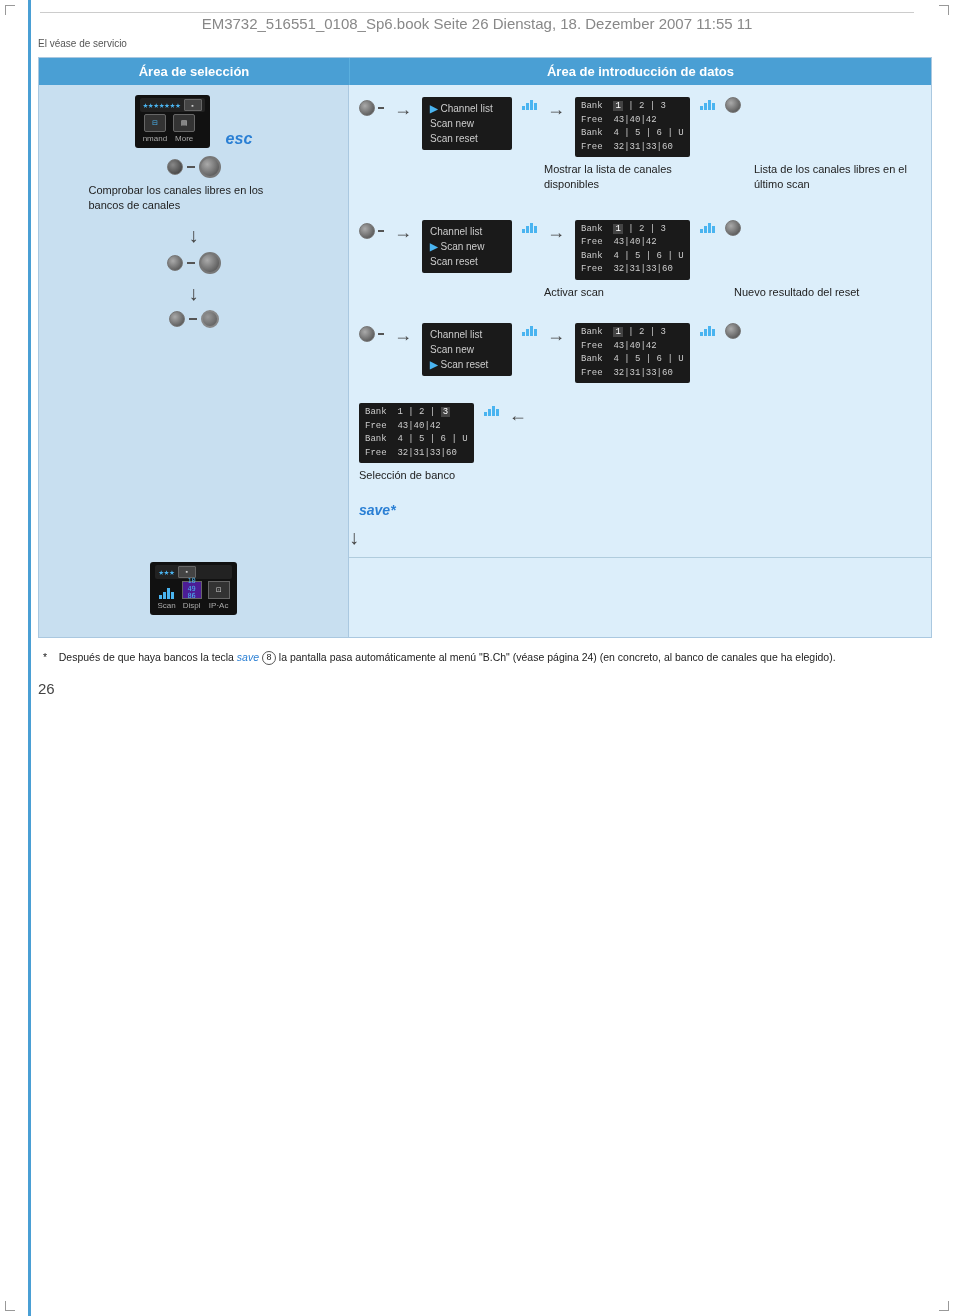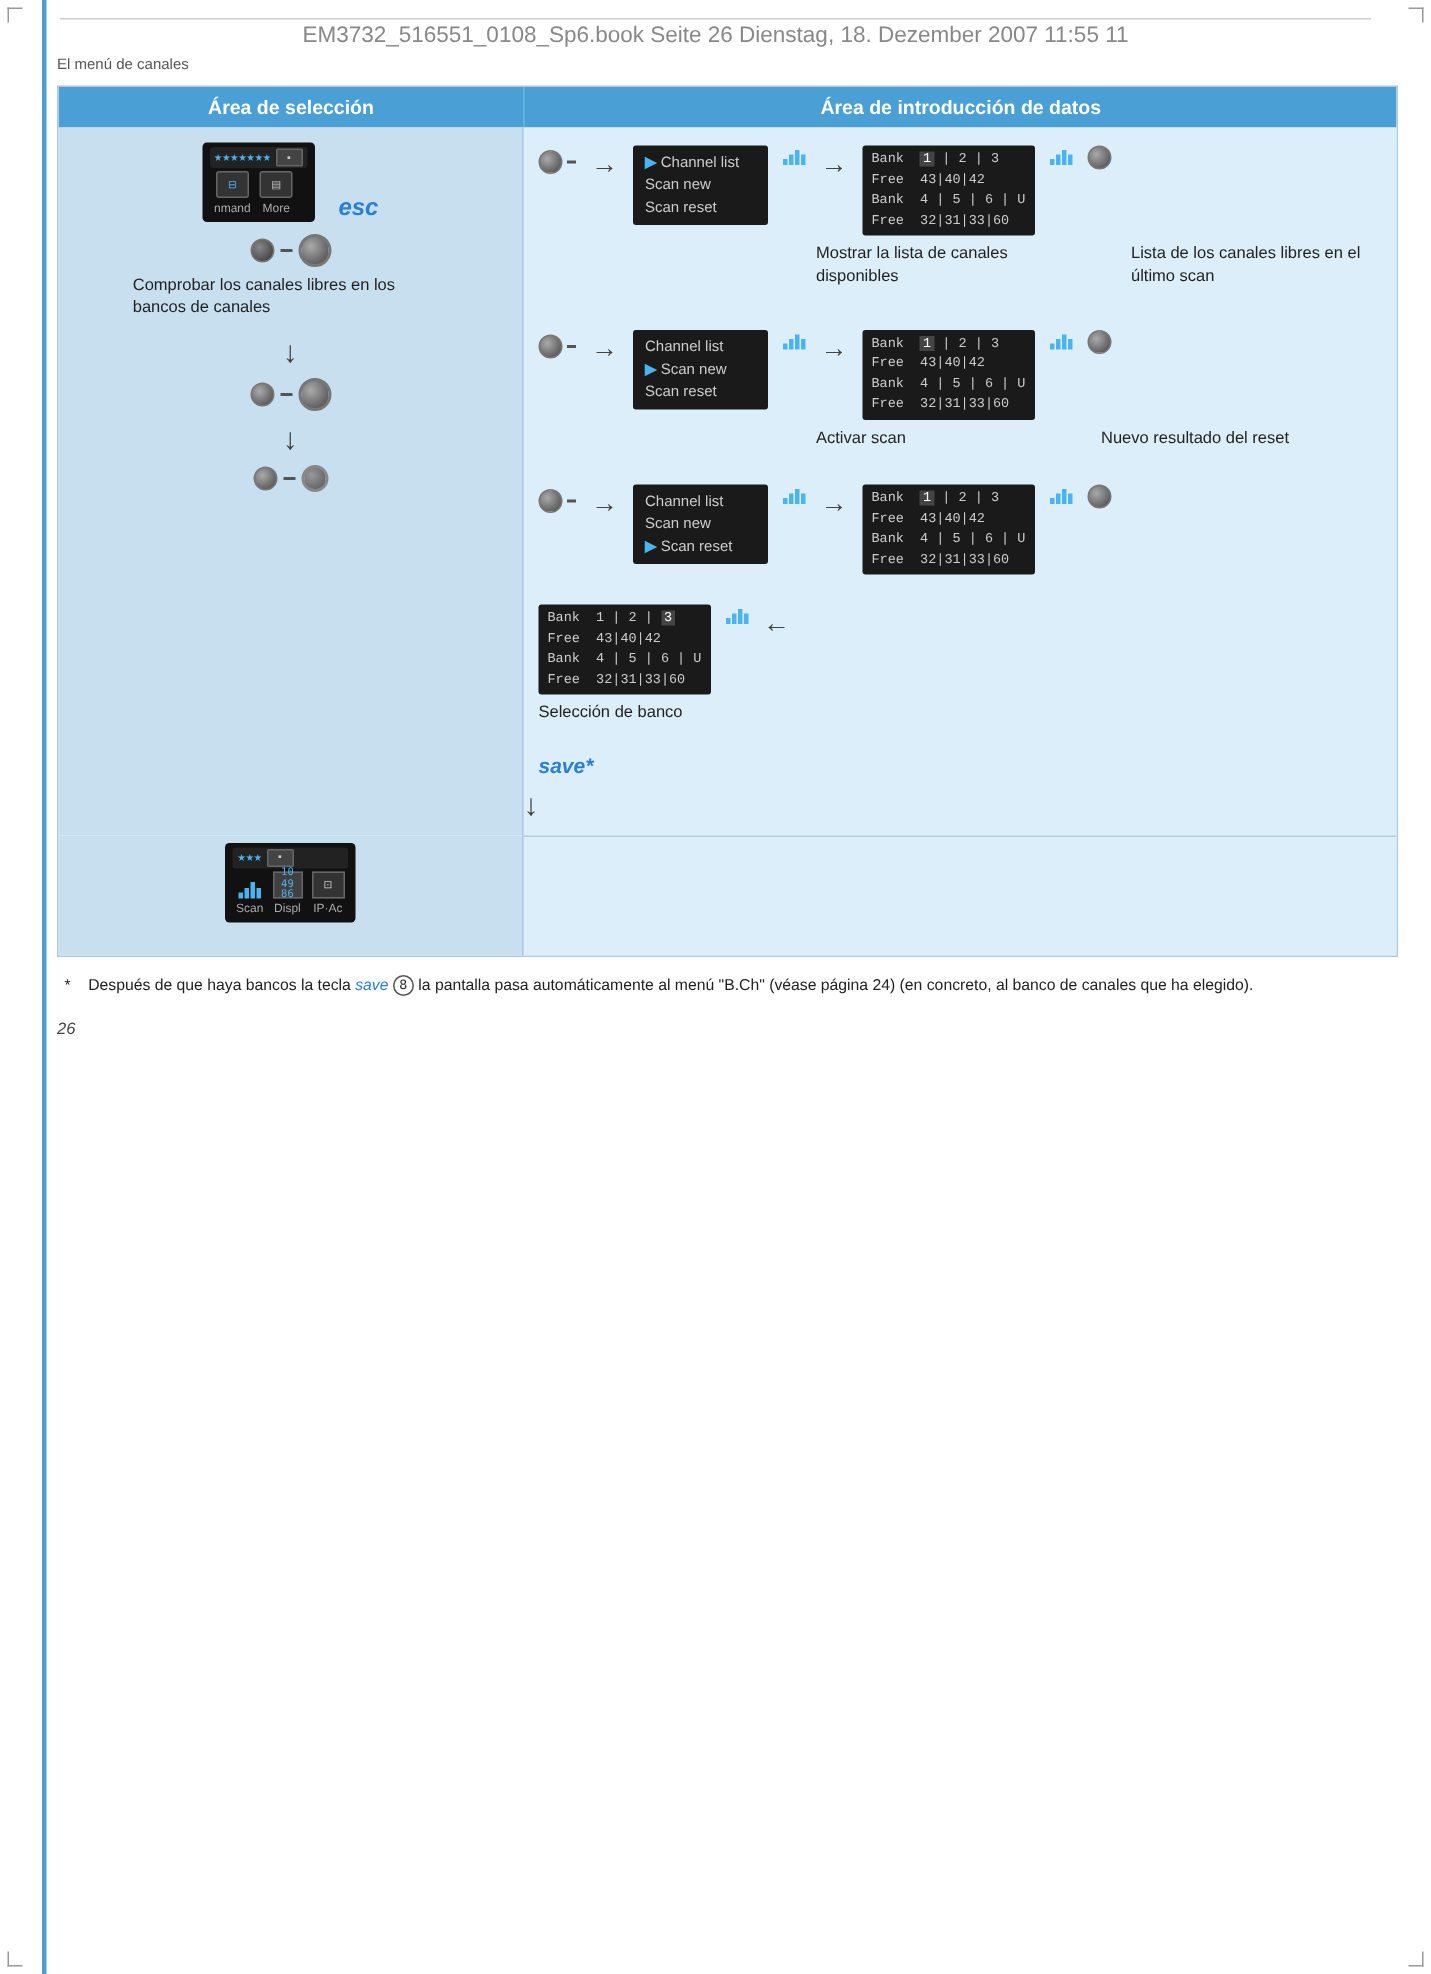--- a/index.html
+++ b/index.html
@@ -290,21 +290,21 @@
 
 <div class="margin-line"></div>
 
 <div class="file-info">
   <span>EM3732_516551_0108_Sp6.book  Seite 26  Dienstag, 18. Dezember 2007  11:55 11</span>
 </div>
 
 <div style="position: absolute; top: 38px; left: 38px; right: 22px;">
 
   <div class="breadcrumb">
-    <span>El menú de canales</span>
+    <span>El véase de servicio</span>
   </div>
 
   <div class="diagram-container" style="margin-top: 8px;">
 
     <div class="header-row">
       <div class="header-left">
         <span>Área de selección</span>
       </div>
       <div class="header-right">
         <span>Área de introducción de datos</span>
@@ -569,21 +569,21 @@
               <div style="display: flex; align-items: flex-end; gap: 1px; height: 18px;">
                 <span style="width:3px; height:4px; background:#4ab4f0; display:block;"></span>
                 <span style="width:3px; height:7px; background:#4ab4f0; display:block;"></span>
                 <span style="width:3px; height:11px; background:#4ab4f0; display:block;"></span>
                 <span style="width:3px; height:7px; background:#4ab4f0; display:block;"></span>
               </div>
               <span class="icon-label">Scan</span>
             </div>
 
             <div class="icon-box" style="margin-left: 4px;">
-              <div style="background: #404040; border: 1px solid #666; width: 20px; height: 18px; display: flex; flex-direction: column; justify-content: center; align-items: center;">
+              <div style="background: #4c1d95; border: 1px solid #666; width: 20px; height: 18px; display: flex; flex-direction: column; justify-content: center; align-items: center;">
                 <span style="color: #4ab4f0; font-size: 7px; font-family: monospace; line-height: 1.1;">10<br>49<br>86</span>
               </div>
               <span class="icon-label">Displ</span>
             </div>
 
             <div class="icon-box" style="margin-left: 4px;">
               <div style="width: 22px; height: 18px; background: #333; border: 1px solid #666; display: flex; align-items: center; justify-content: center;">
                 <span style="color: #ccc; font-size: 7px;">⊡</span>
               </div>
               <span class="icon-label">IP·Ac</span>
@@ -600,17 +600,17 @@
     <span>*</span>
     &nbsp;&nbsp;
     <span>Después de que haya bancos la tecla</span>
     <span class="save-link"> <span>save</span> </span>
     <span class="circle-num">
       <span>8</span>
     </span>
     <span> <span>la pantalla pasa automáticamente al menú "B.Ch" (véase página 24) (en concreto, al banco de canales que ha elegido).</span></span>
   </div>
 
-  <div style="margin-top: 15px; font-size: 11px; color: #444; font-style: italic;">
+  <div style="margin-top: 15px; font-size: 15px; color: #444;">
     <span>26</span>
   </div>
 
 </div>
 
 </body></html>

